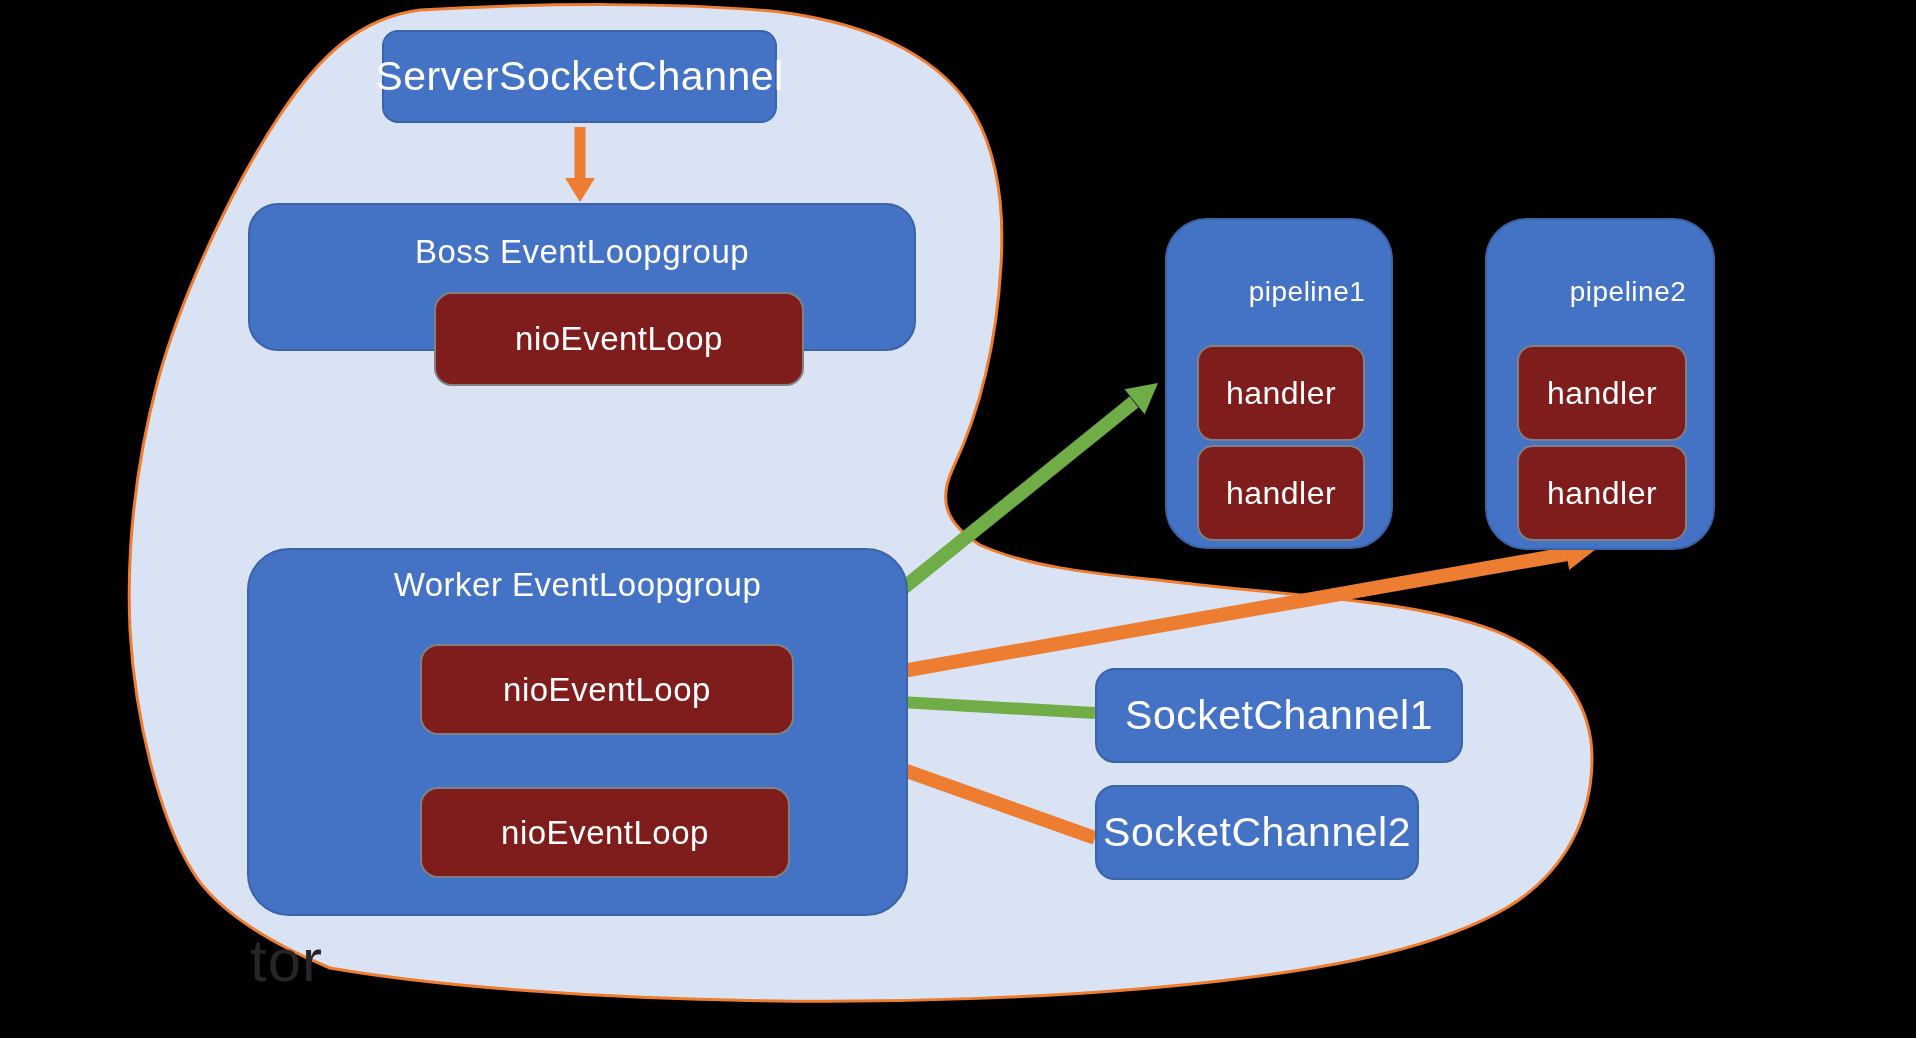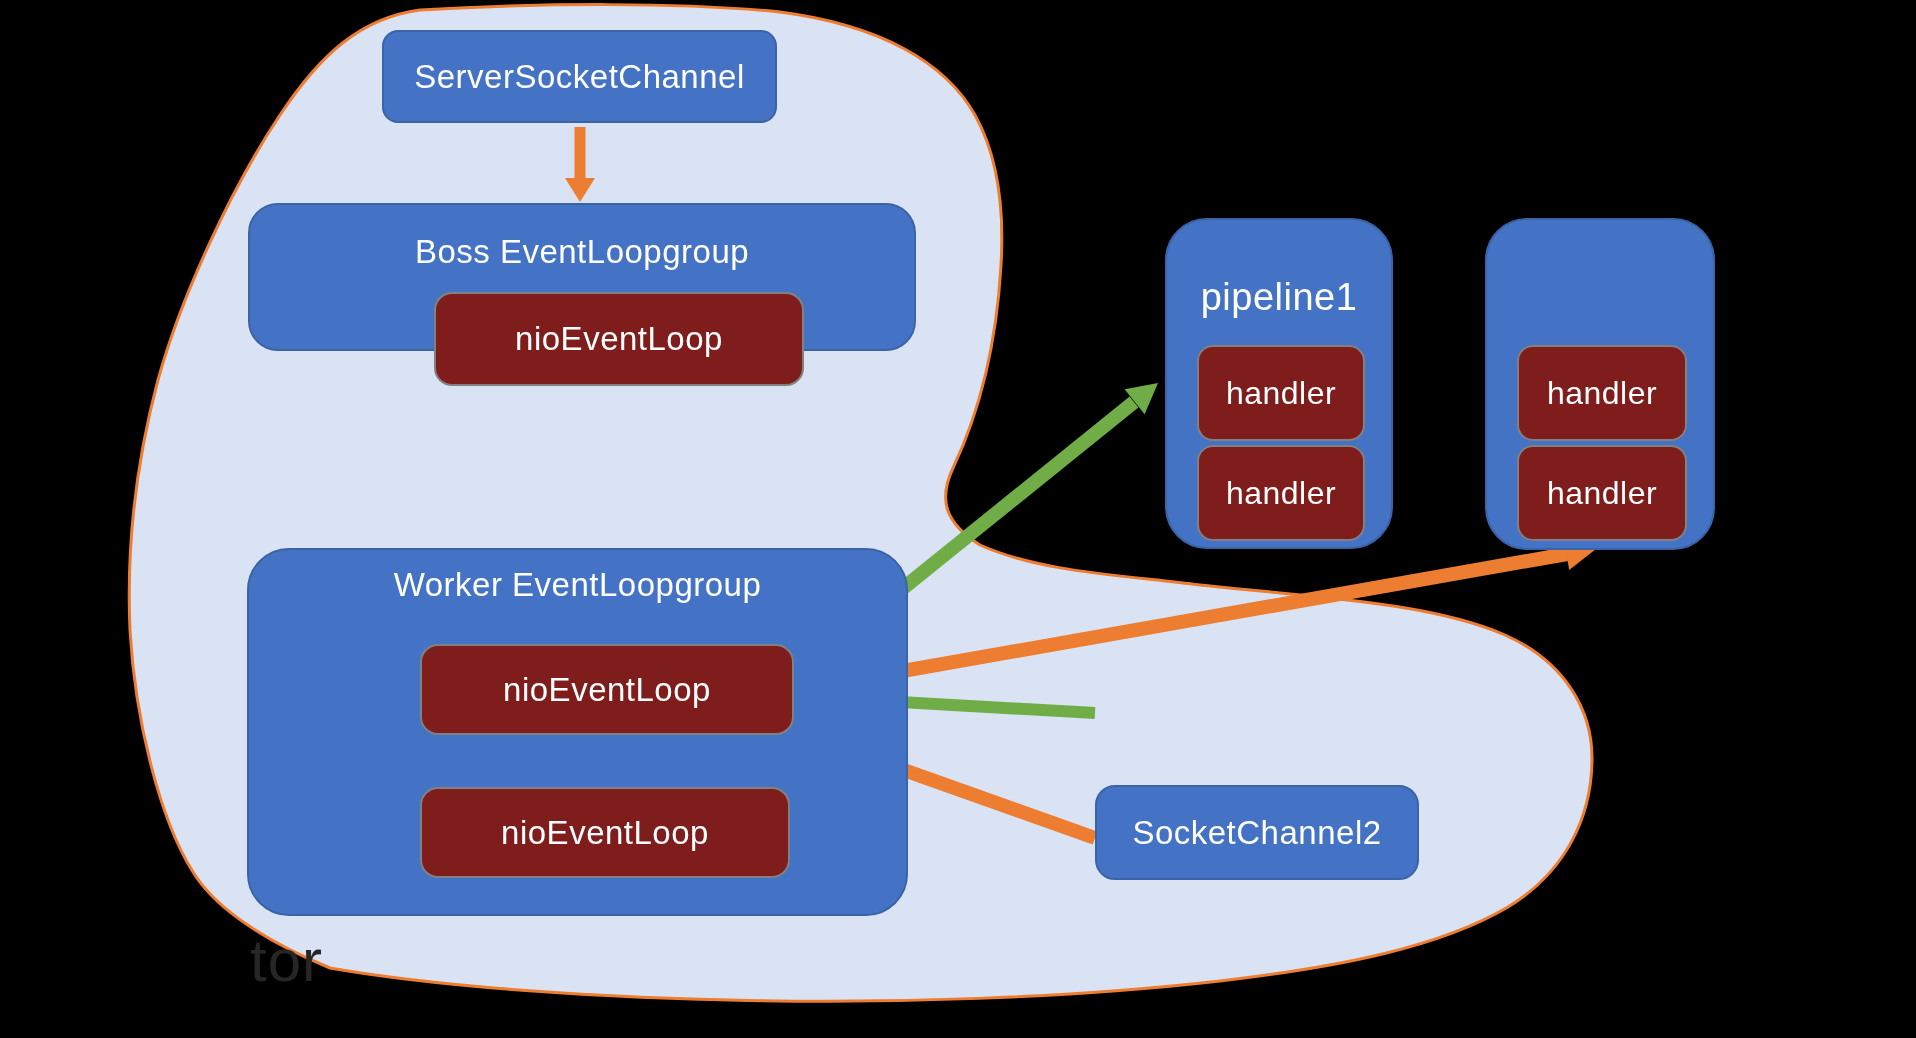--- a/index.html
+++ b/index.html
@@ -5,21 +5,21 @@
   html,body{margin:0;padding:0;background:#000;}
   #stage{
     position:relative;width:1916px;height:1038px;overflow:hidden;background:#000;
     font-family:"Liberation Sans", sans-serif;
   }
   #diagram-svg{position:absolute;left:0;top:0;}
   .node{position:absolute;box-sizing:border-box;}
   .blue-node{
     background:#4472c4;border:2px solid #3b63a8;border-radius:18px;
     color:#fff;display:flex;align-items:center;justify-content:center;
-    font-size:33px;letter-spacing:0.5px;
+    font-size:41px;letter-spacing:0.5px;
   }
   .gray-node{
     background:#7f1d1d;border:2px solid #818181;border-radius:18px;
     color:#fff;display:flex;align-items:center;justify-content:center;
     font-size:33px;letter-spacing:0.5px;
   }
   .group-node{
     position:absolute;box-sizing:border-box;background:#4472c4;
     border:2px solid #3b63a8;color:#fff;
   }
@@ -30,21 +30,21 @@
   #boss-box{left:248px;top:203px;width:668px;height:148px;border-radius:30px;}
   #boss-title{top:28px;}
   #boss-nio{left:184px;top:87px;width:370px;height:94px;}
   #worker-box{left:247px;top:548px;width:661px;height:368px;border-radius:42px;}
   #worker-title{top:16px;}
   #worker-nio1{left:171px;top:94px;width:374px;height:91px;}
   #worker-nio2{left:171px;top:237px;width:370px;height:91px;}
   #ssc-box{left:382px;top:30px;width:395px;height:93px;border-radius:16px;}
   #pipeline1{left:1165px;top:218px;width:228px;height:331px;border-radius:42px;}
   #pipeline2{left:1485px;top:218px;width:230px;height:332px;border-radius:42px;}
-  .pipeline-title{top:56px;font-size:38px;}
+  .pipeline-title{top:56px;font-size:28px;margin-left:28px;}
   .handler{position:absolute;left:30px;width:168px;height:96px;border-radius:16px;font-size:32px;}
   .handler.h1{top:125px;}
   .handler.h2{top:225px;}
   #pipeline2 .handler{width:170px;}
   #sc1{left:1095px;top:668px;width:368px;height:95px;border-radius:20px;}
   #sc2{left:1095px;top:785px;width:324px;height:95px;border-radius:20px;}
   #partial-text{
     position:absolute;left:250px;top:926px;font-size:60px;color:#262626;
     letter-spacing:1px;
   }
@@ -126,28 +126,32 @@
     <div class="group-title pipeline-title">pipeline1</div>
     <div class="node gray-node handler h1">
       <span>handler</span>
     </div>
     <div class="node gray-node handler h2">
       <span>handler</span>
     </div>
   </div>
 
   <div id="pipeline2" class="group-node">
+    <div class="group-title pipeline-title">pipeline2</div>
     <div class="node gray-node handler h1">
       <span>handler</span>
     </div>
     <div class="node gray-node handler h2">
       <span>handler</span>
     </div>
   </div>
 
+  <div id="sc1" class="node blue-node">
+    <span>SocketChannel1</span>
+  </div>
 
   <div id="sc2" class="node blue-node">
     <span>SocketChannel2</span>
   </div>
 
   <div id="partial-text">tor</div>
 
 </div>
 
 </body></html>

